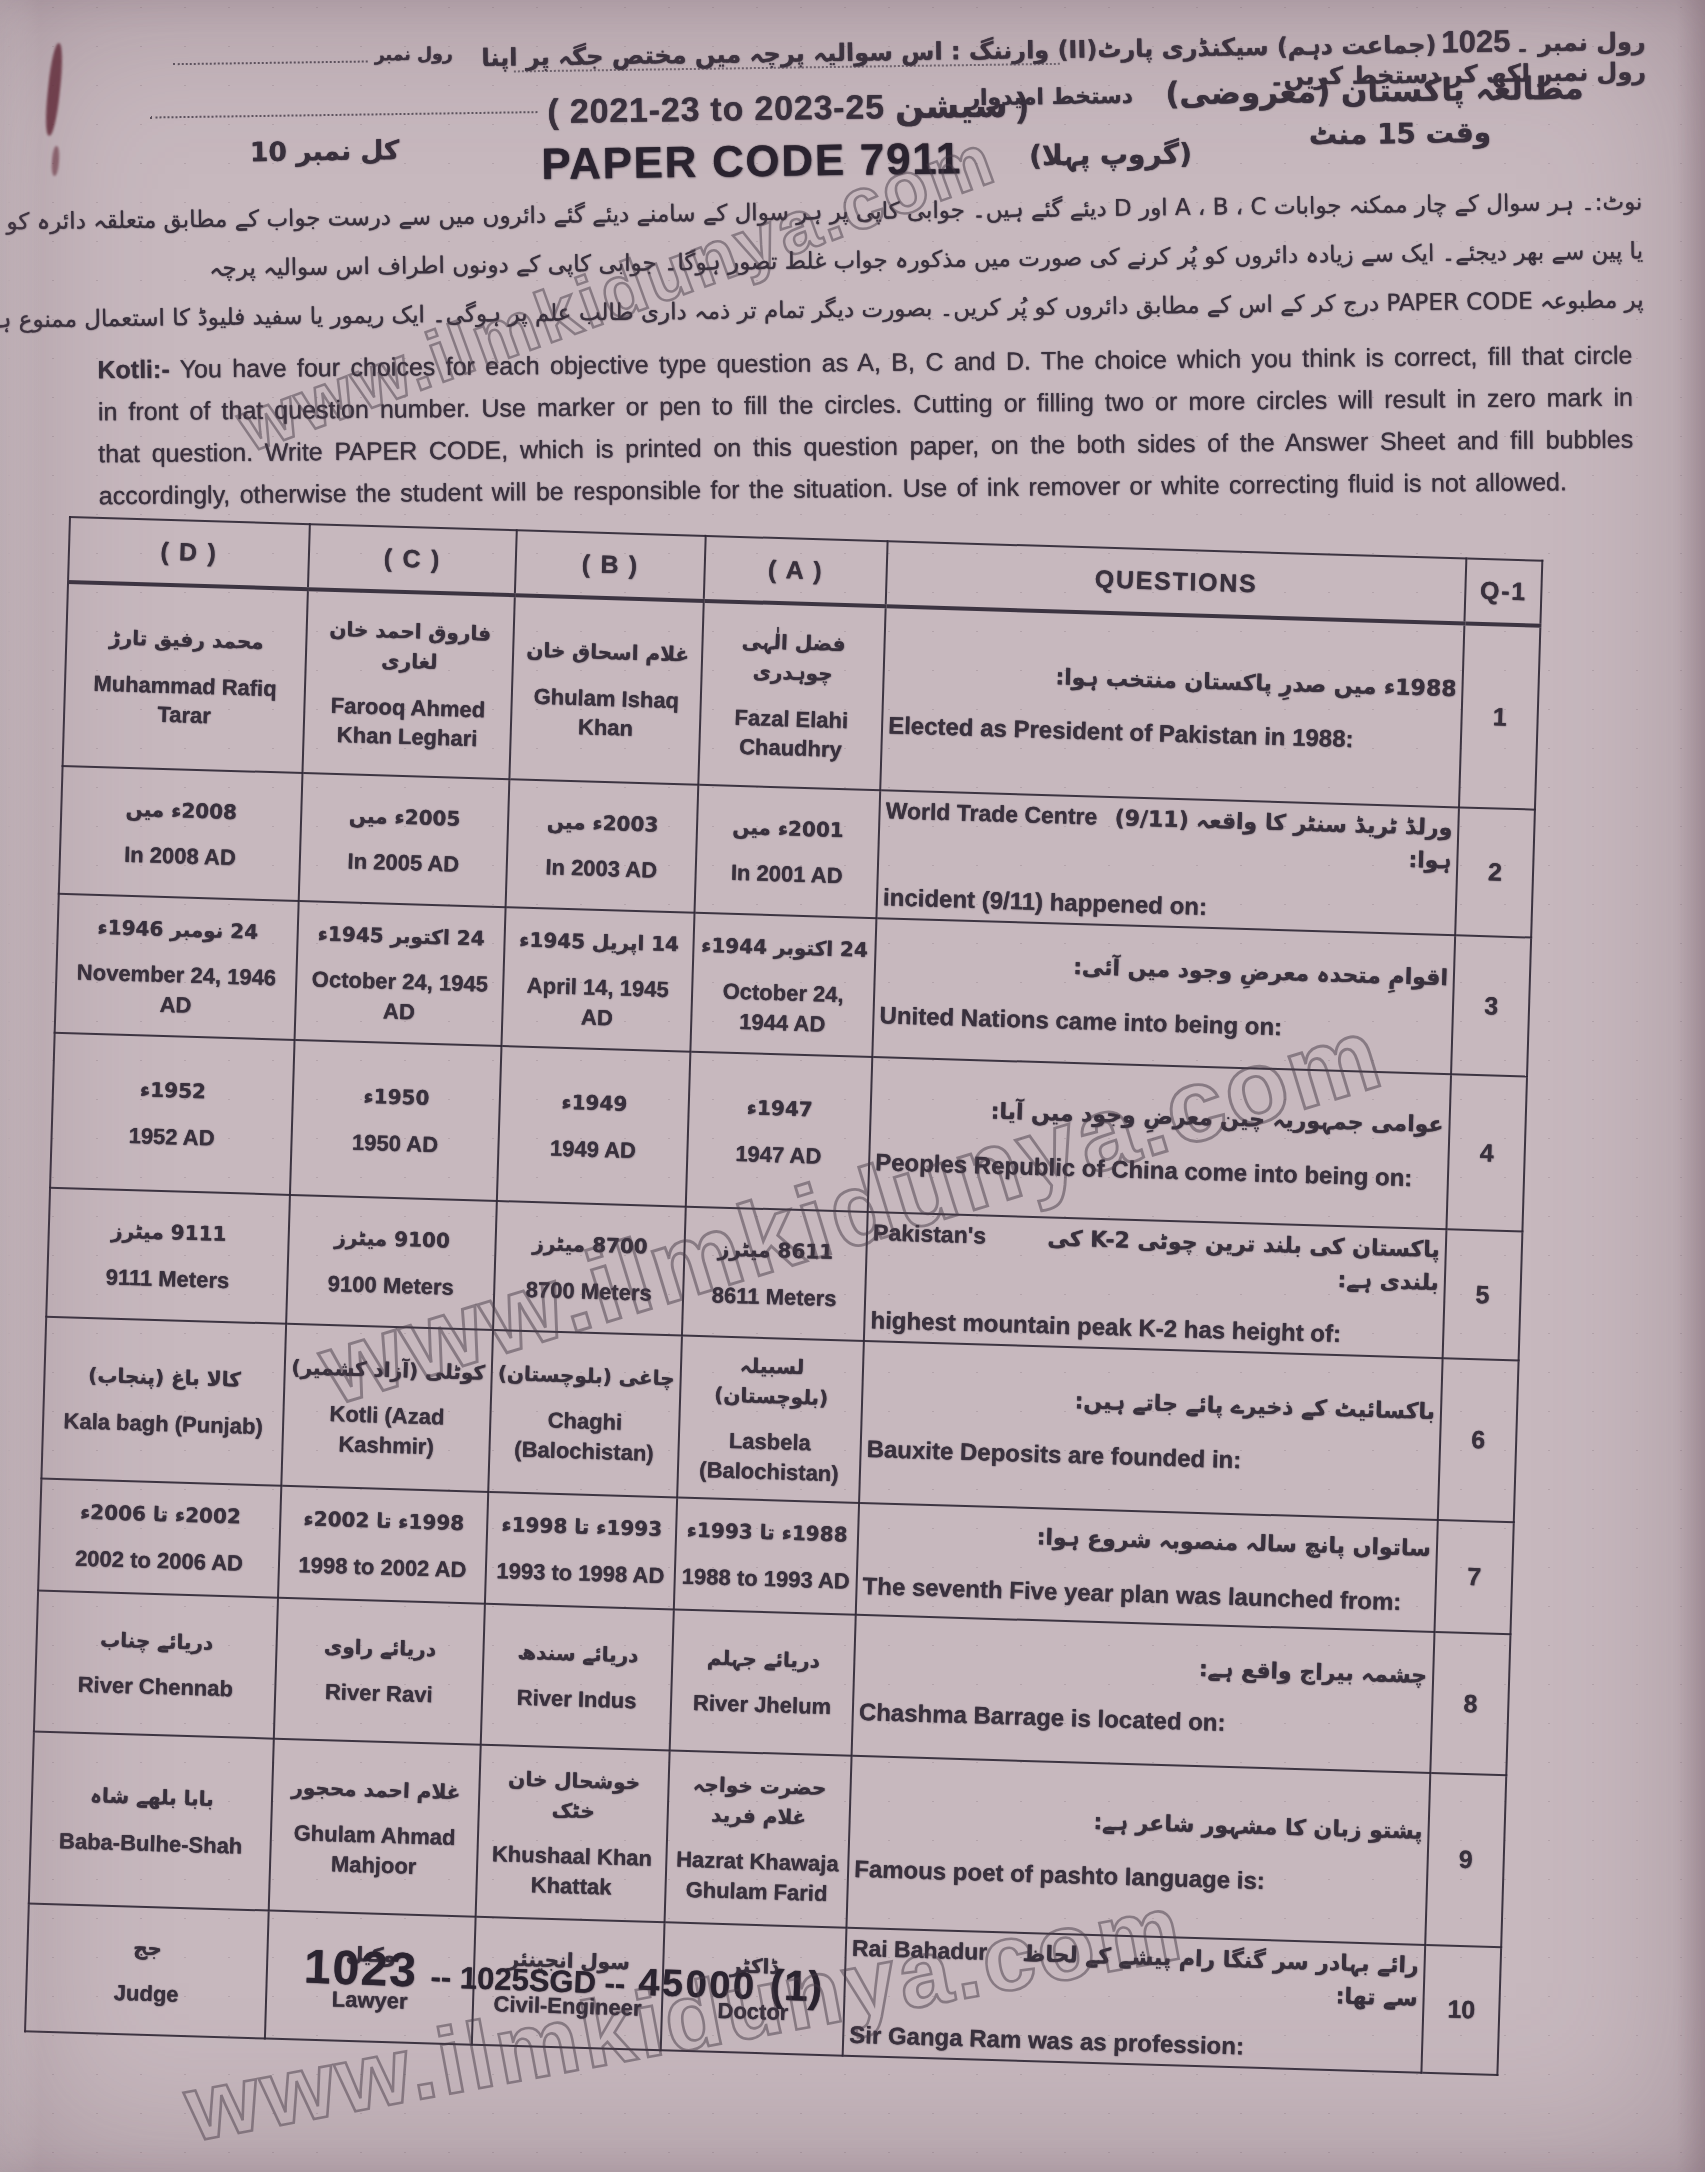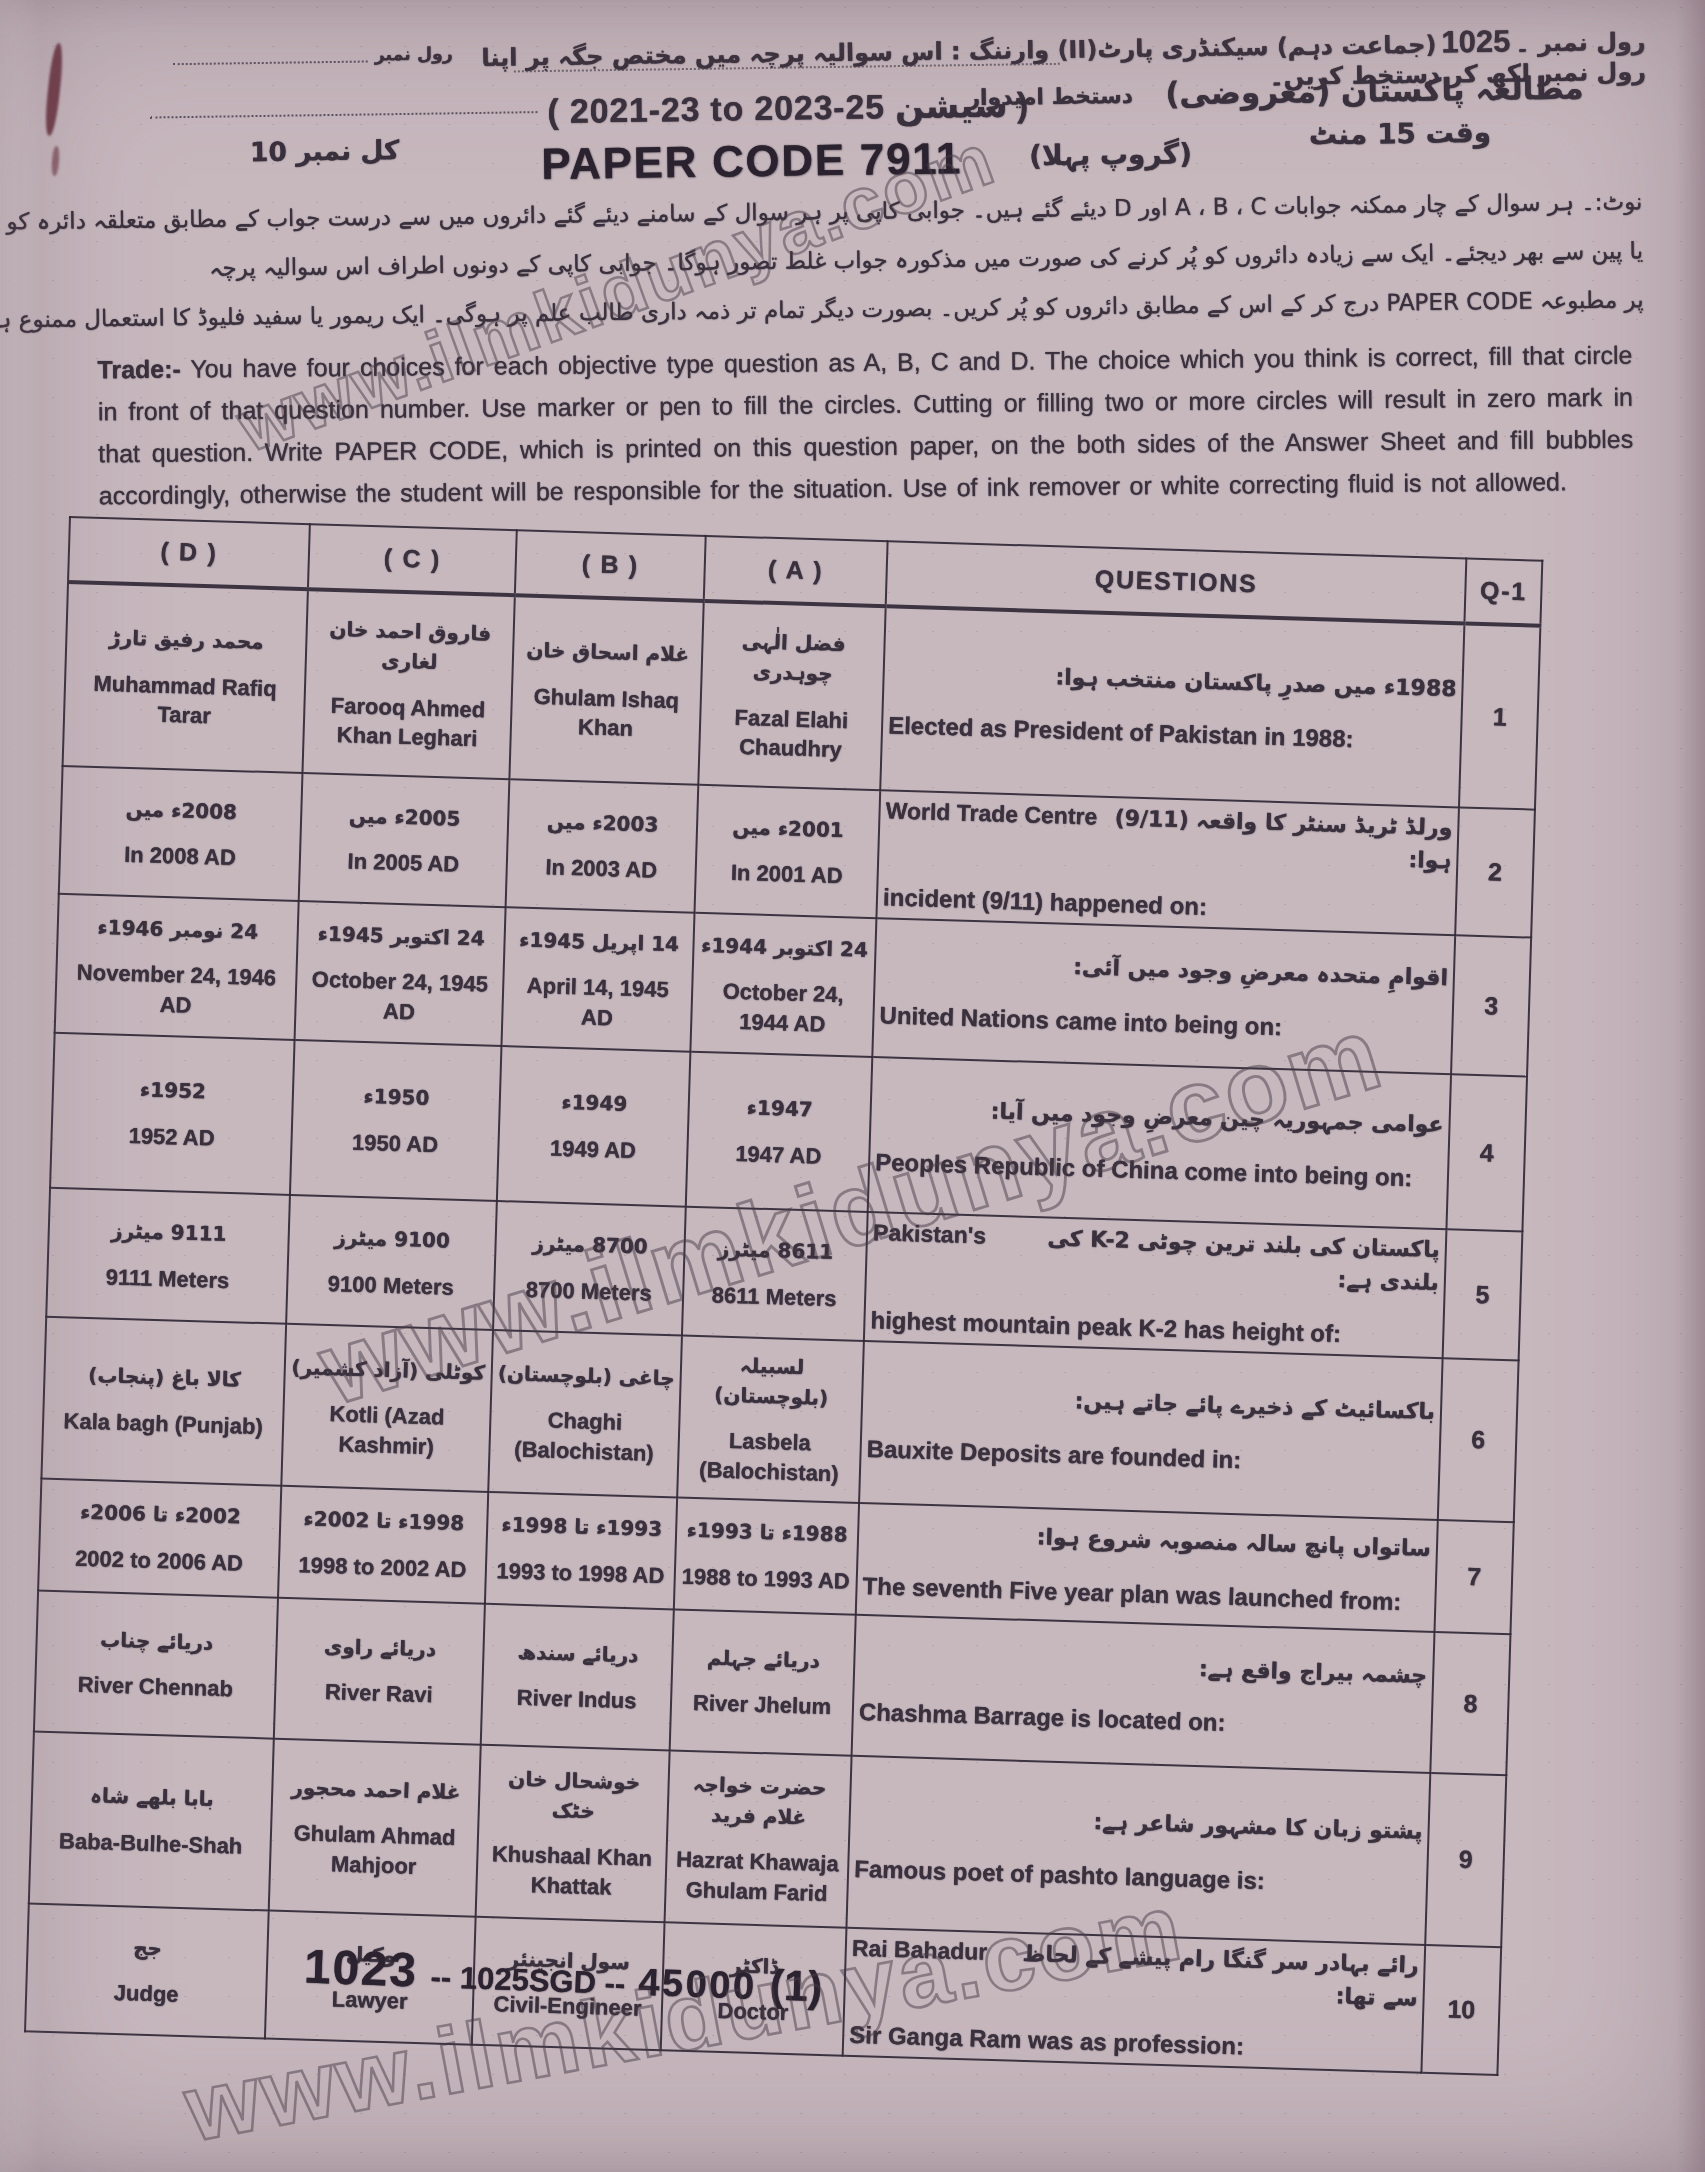--- a/index.html
+++ b/index.html
@@ -125,21 +125,21 @@
     <div class="time ur ink">وقت 15 منٹ</div>
   </div>
 
   <div class="urdu-note ur ink">
     <div>نوٹ:۔ ہر سوال کے چار ممکنہ جوابات A ، B ، C اور D دیئے گئے ہیں۔ جوابی کاپی پر ہر سوال کے سامنے دیئے گئے دائروں میں سے درست جواب کے مطابق متعلقہ دائرہ کو مارکر</div>
     <div>یا پین سے بھر دیجئے۔ ایک سے زیادہ دائروں کو پُر کرنے کی صورت میں مذکورہ جواب غلط تصور ہوگا۔ جوابی کاپی کے دونوں اطراف اس سوالیہ پرچہ</div>
     <div>پر مطبوعہ PAPER CODE درج کر کے اس کے مطابق دائروں کو پُر کریں۔ بصورت دیگر تمام تر ذمہ داری طالب علم پر ہوگی۔ ایک ریمور یا سفید فلیوڈ کا استعمال ممنوع ہے۔</div>
   </div>
 
   <div class="english-note en ink">
-    <span class="nlabel">Trade:-</span>
+    <span class="nlabel">Kotli:-</span>
     <span>You have four choices for each objective type question as A, B, C and D. The choice which you think is correct, fill that circle in front of that question number. Use marker or pen to fill the circles. Cutting or filling two or more circles will result in zero mark in that question. Write PAPER CODE, which is printed on this question paper, on the both sides of the Answer Sheet and fill bubbles accordingly, otherwise the student will be responsible for the situation. Use of ink remover or white correcting fluid is not allowed.</span>
   </div>
 
   <table class="exam-table ink">
     <colgroup>
         <col style="width:240px">
         <col style="width:207px">
         <col style="width:189px">
         <col style="width:182px">
         <col style="width:579px">

